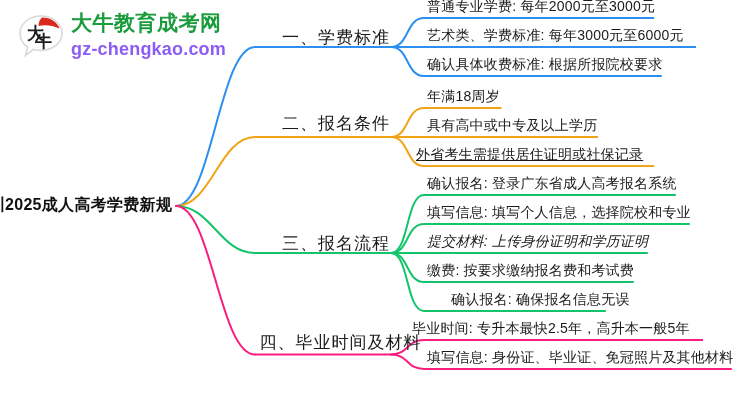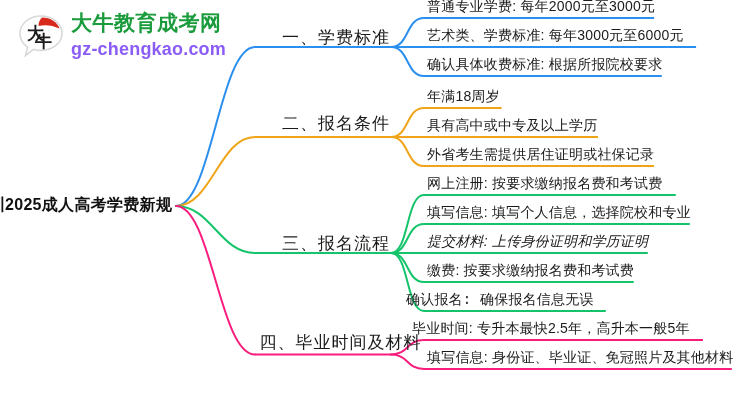--- a/index.html
+++ b/index.html
@@ -103,24 +103,24 @@
 
   <div id="labels">
       <div class="node-label root-label" style="left: -27.5938px; top: 195px;">深圳2025成人高考学费新规</div>
       <div class="node-label branch-label" style="left: 282px; top: 26px;">一、学费标准</div>
       <div class="node-label leaf-label" style="left: 427px; top: -2px;">普通专业学费: 每年2000元至3000元</div>
       <div class="node-label leaf-label" style="left: 427px; top: 27px;">艺术类、学费标准: 每年3000元至6000元</div>
       <div class="node-label leaf-label" style="left: 427px; top: 56px; text-align: center;">确认具体收费标准: 根据所报院校要求</div>
       <div class="node-label branch-label" style="left: 282px; top: 104px; margin-top: 8px;">二、报名条件</div>
       <div class="node-label leaf-label" style="left: 427px; top: 88px;">年满18周岁</div>
       <div class="node-label leaf-label" style="left: 427px; top: 117px;">具有高中或中专及以上学历</div>
-      <div class="node-label leaf-label" style="left: 427px; top: 146px;">外省考生需提供居住证明或社保记录</div>
+      <div class="node-label leaf-label" style="left: 416px; top: 146px; text-decoration: underline;">外省考生需提供居住证明或社保记录</div>
       <div class="node-label branch-label" style="left: 282px; top: 232px;">三、报名流程</div>
-      <div class="node-label leaf-label" style="left: 427px; top: 175px;">网上注册: 按要求缴纳报名费和考试费</div>
+      <div class="node-label leaf-label" style="left: 427px; top: 175px;">确认报名: 登录广东省成人高考报名系统</div>
       <div class="node-label leaf-label" style="left: 427px; top: 204px;">填写信息: 填写个人信息，选择院校和专业</div>
       <div class="node-label leaf-label" style="left: 427px; top: 233px; font-style: italic;">提交材料: 上传身份证明和学历证明</div>
       <div class="node-label leaf-label" style="left: 427px; top: 262px;">缴费: 按要求缴纳报名费和考试费</div>
-      <div class="node-label leaf-label" style="left: 406px; top: 291px; font-family: Liberation Mono, monospace;">确认报名: 确保报名信息无误</div>
+      <div class="node-label leaf-label" style="left: 451px; top: 291px;">确认报名: 确保报名信息无误</div>
       <div class="node-label branch-label" style="left: 259.5px; top: 331px;">四、毕业时间及材料</div>
       <div class="node-label leaf-label" style="left: 412px; top: 320px;">毕业时间: 专升本最快2.5年，高升本一般5年</div>
       <div class="node-label leaf-label" style="left: 427px; top: 349px;">填写信息: 身份证、毕业证、免冠照片及其他材料</div>
     </div>
 </div>
 
 </body></html>

